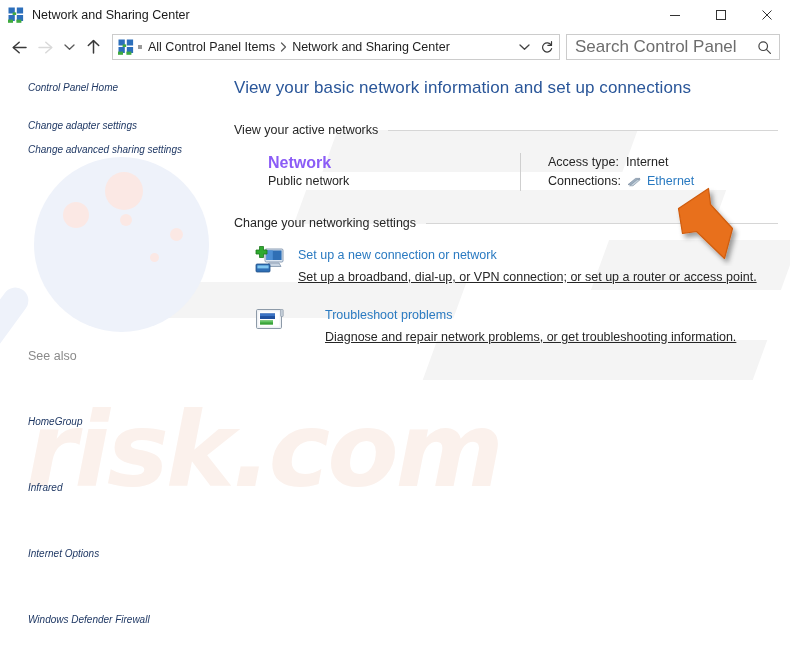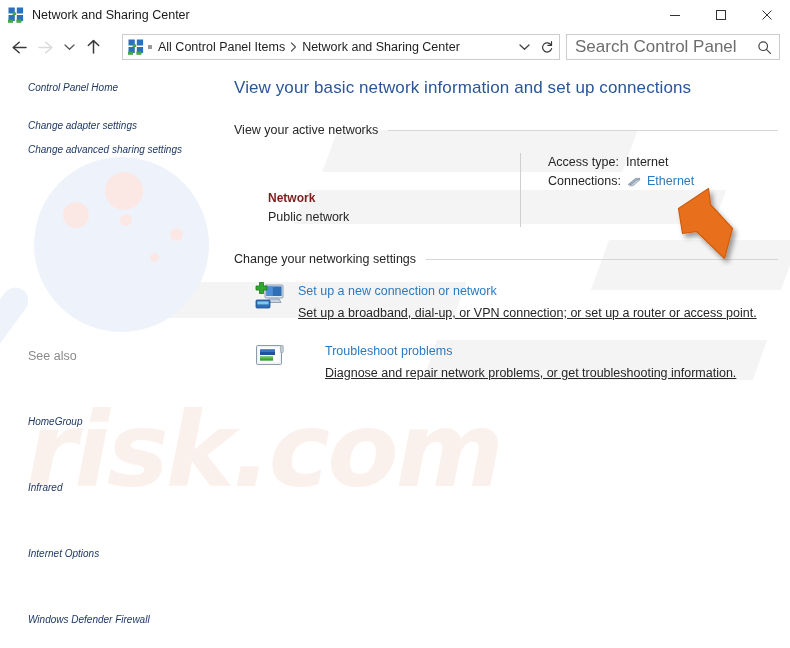--- a/index.html
+++ b/index.html
@@ -137,21 +137,21 @@
   .nav-btn.disabled { opacity: .32; }
   .nav-btn.small { width: 22px; }
 
   .addressbar {
     flex: 1 1 auto;
     height: 24px;
     border: 1px solid #cccccc;
     background: #ffffff;
     display: flex;
     align-items: center;
-    margin-left: 16px;
+    margin-left: 6px;
     margin-right: 6px;
     min-width: 0;
   }
   .ab-icon {
     width: 16px;
     height: 16px;
     margin: 0 4px 0 5px;
     flex: none;
   }
   .crumb-sep-sq {
@@ -286,21 +286,21 @@
     height: 1px;
     background: #d6d6d6;
   }
 
   .active-net {
     display: flex;
     margin: 16px 12px 0 9px;
     position: relative;
   }
   .net-left { width: 286px; flex: none; padding-left: 34px; box-sizing: border-box; }
-  .net-name { font-size: 12px; font-weight: bold; color: #7f1d1d; line-height: 19px; margin-top: 36px; }
+  .net-name { font-size: 16px; font-weight: bold; color: #8b5cf6; line-height: 19px; }
   .net-type { font-size: 12.5px; color: #262626; line-height: 19px; }
   .net-divider {
     width: 1px;
     background: #cfcfcf;
     flex: none;
     margin-right: 12px;
   }
   .net-right { flex: 1 1 auto; margin-left: 15px; }
   .net-row { display: flex; align-items: center; line-height: 19px; }
   .net-key { width: 78px; flex: none; font-size: 12.5px; color: #262626; }

